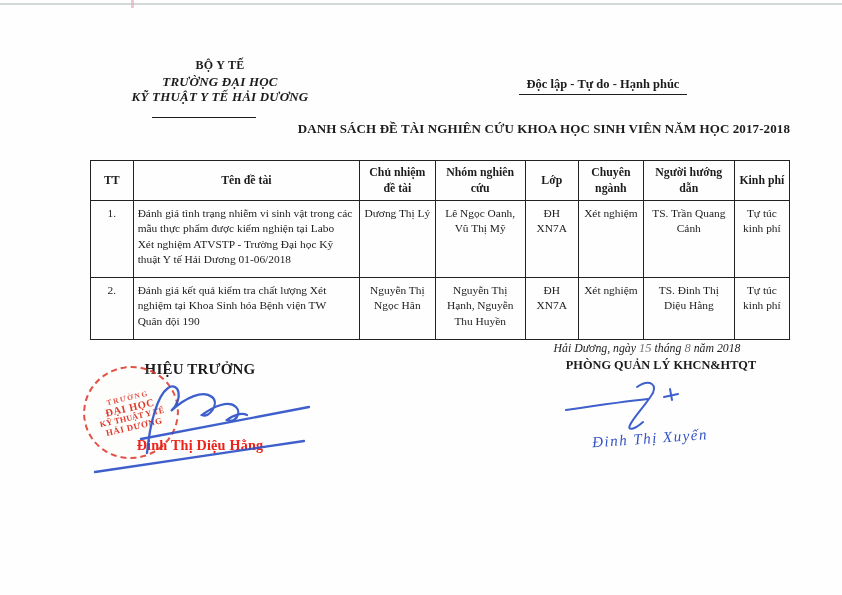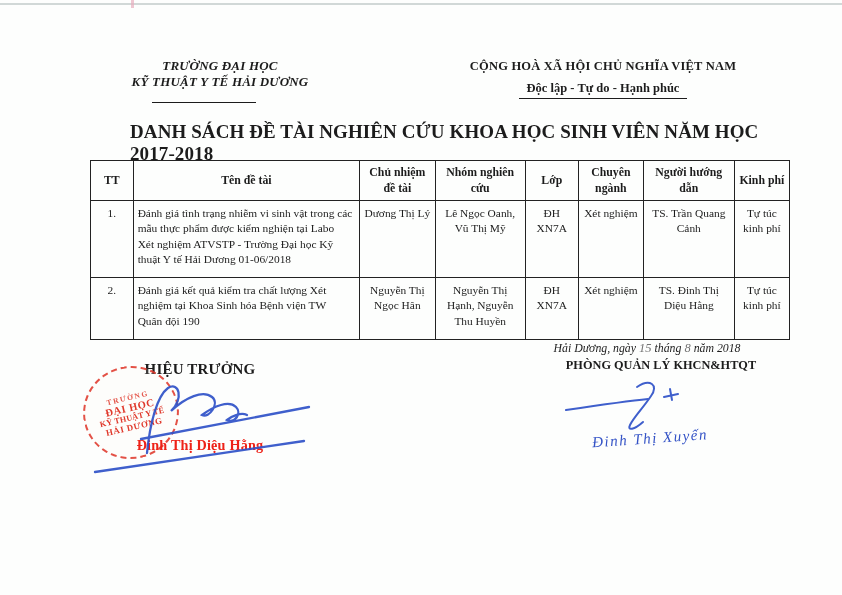--- a/index.html
+++ b/index.html
@@ -10,24 +10,24 @@
   .scan-tick { position:absolute; top:0; left:131px; width:3px; height:8px; background:#e7aebe; opacity:.7; }
 
   .hdr-left { position:absolute; top:58px; left:55px; width:330px; text-align:center; line-height:15.5px; }
   .hdr-left .l1 { font-size:12px; font-weight:bold; letter-spacing:.3px; }
   .hdr-left .l2, .hdr-left .l3 { font-size:13px; font-weight:bold; letter-spacing:.2px;font-style:italic; }
   .hdr-left .u-mid { border-bottom:1.5px solid #1c1c1c; padding-bottom:13px; }
 
   .hdr-right { position:absolute; top:58px; left:448px; width:310px; text-align:center; line-height:16px; }
   .hdr-right .l1 { font-size:12.5px; font-weight:bold; letter-spacing:.2px; }
   .hdr-right .l2 { font-size:12.5px; font-weight:bold; display:inline-block;
-                   border-bottom:1.6px solid #1c1c1c; padding:0 8px 2px; margin-top:6px; }
+                   border-bottom:1.6px solid #1c1c1c; padding:0 8px 2px; margin-top:18px; }
 
-  .doc-title { position:absolute; top:121px; left:130px; width:660px; text-align:left;
-               font-size:19px; font-weight:bold; letter-spacing:.1px; }
+  .doc-title { position:absolute; top:121px; left:130px; width:660px; text-align:right;
+               font-size:13px; font-weight:bold; letter-spacing:.1px; }
 
   table.main { position:absolute; top:160px; left:90px; width:700px; border-collapse:collapse; }
   table.main th, table.main td { border:1.4px solid #222; }
   table.main th { font-size:11.8px; font-weight:bold; text-align:center; vertical-align:middle; padding:4px 2px; line-height:1.3; height:40px; }
   table.main td { font-size:11.4px; vertical-align:top; text-align:center; padding:5px 4px; line-height:1.34; }
   table.main td.topic { text-align:left; padding-right:6px; }
   tr.r1 td { height:77px; }
   tr.r2 td { height:62px; }
 
   .date-line { position:absolute; top:341px; left:462px; width:370px; text-align:center;
@@ -55,26 +55,26 @@
   svg.ink-overlay { position:absolute; top:0; left:0; pointer-events:none; }
 </style>
 </head>
 <body>
 
 <div class="page">
   <div class="scan-edge"></div>
   <div class="scan-tick"></div>
 
   <div class="hdr-left">
+    <div class="l1">BỘ Y TẾ</div>
     <div class="l2">TRƯỜNG ĐẠI HỌC</div>
     <div class="l3"><span>KỸ </span><span class="u-mid">THUẬT Y TẾ HẢI</span><span> DƯƠNG</span></div>
   </div>
 
   <div class="hdr-right">
-    <div class="l1">CỘNG HOÀ XÃ HỘI CHỦ NGHĨA VIỆT NAM</div>
     <div><span class="l2">Độc lập - Tự do - Hạnh phúc</span></div>
   </div>
 
   <div class="doc-title">DANH SÁCH ĐỀ TÀI NGHIÊN CỨU KHOA HỌC SINH VIÊN NĂM HỌC 2017-2018</div>
 
   <table class="main">
     <colgroup>
       <col style="width:6.1%">
         <col style="width:32.4%">
         <col style="width:10.8%">

